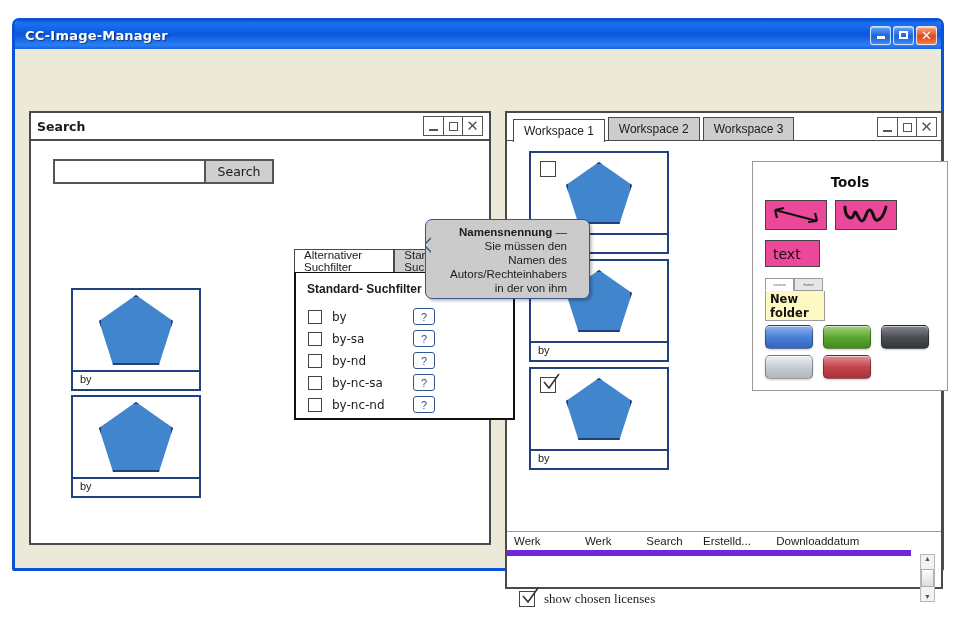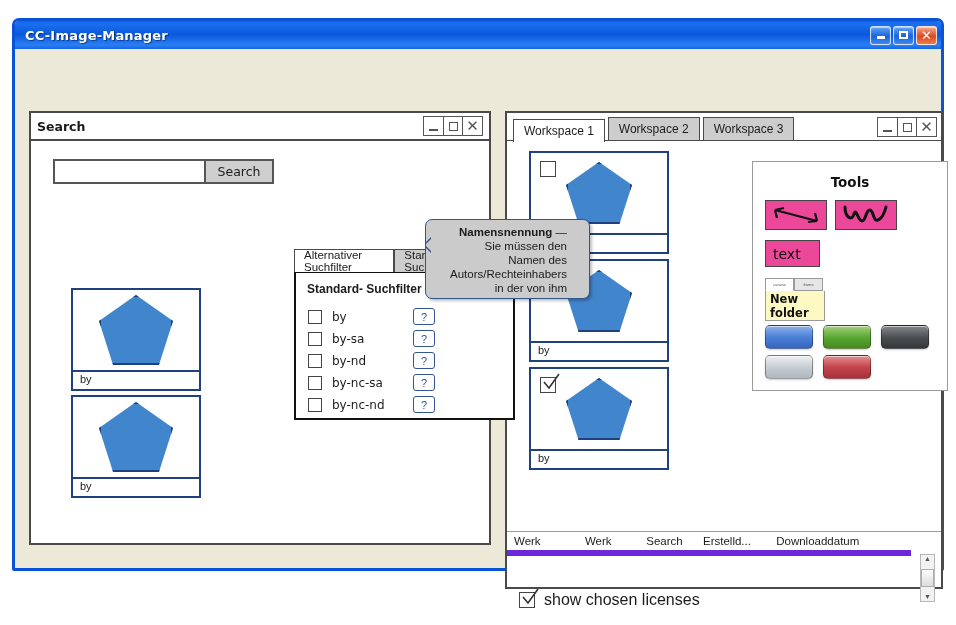--- a/index.html
+++ b/index.html
@@ -185,22 +185,22 @@
   .tick { position:absolute; left:1px; top:-5px; width:20px; height:20px; }
 
   #wsthumb-1 { left:0; top:0; }
   #wsthumb-2 { left:0; top:108px; }
   #wsthumb-3 { left:0; top:216px; }
 
   #show-licenses-row {
     position:absolute; left:12px; top:478px; display:flex; align-items:center;
   }
   #show-licenses-row .lbl {
-    margin-left:9px; font-size:16px; color:#1b1b1b;
-    font-family:Liberation Sans, sans-serif;
+    margin-left:9px; font-size:13px; color:#1b1b1b;
+    font-family:Liberation Serif, serif;
   }
 
   
   #tools-box {
     position:absolute; left:245px; top:48px; width:196px; height:230px;
     border:1.5px solid #9a9a9a; background:#fff;
   }
   #tools-title {
     text-align:center; margin-top:12px;
     font-size:13.5px; font-weight:bold; color:#111;

